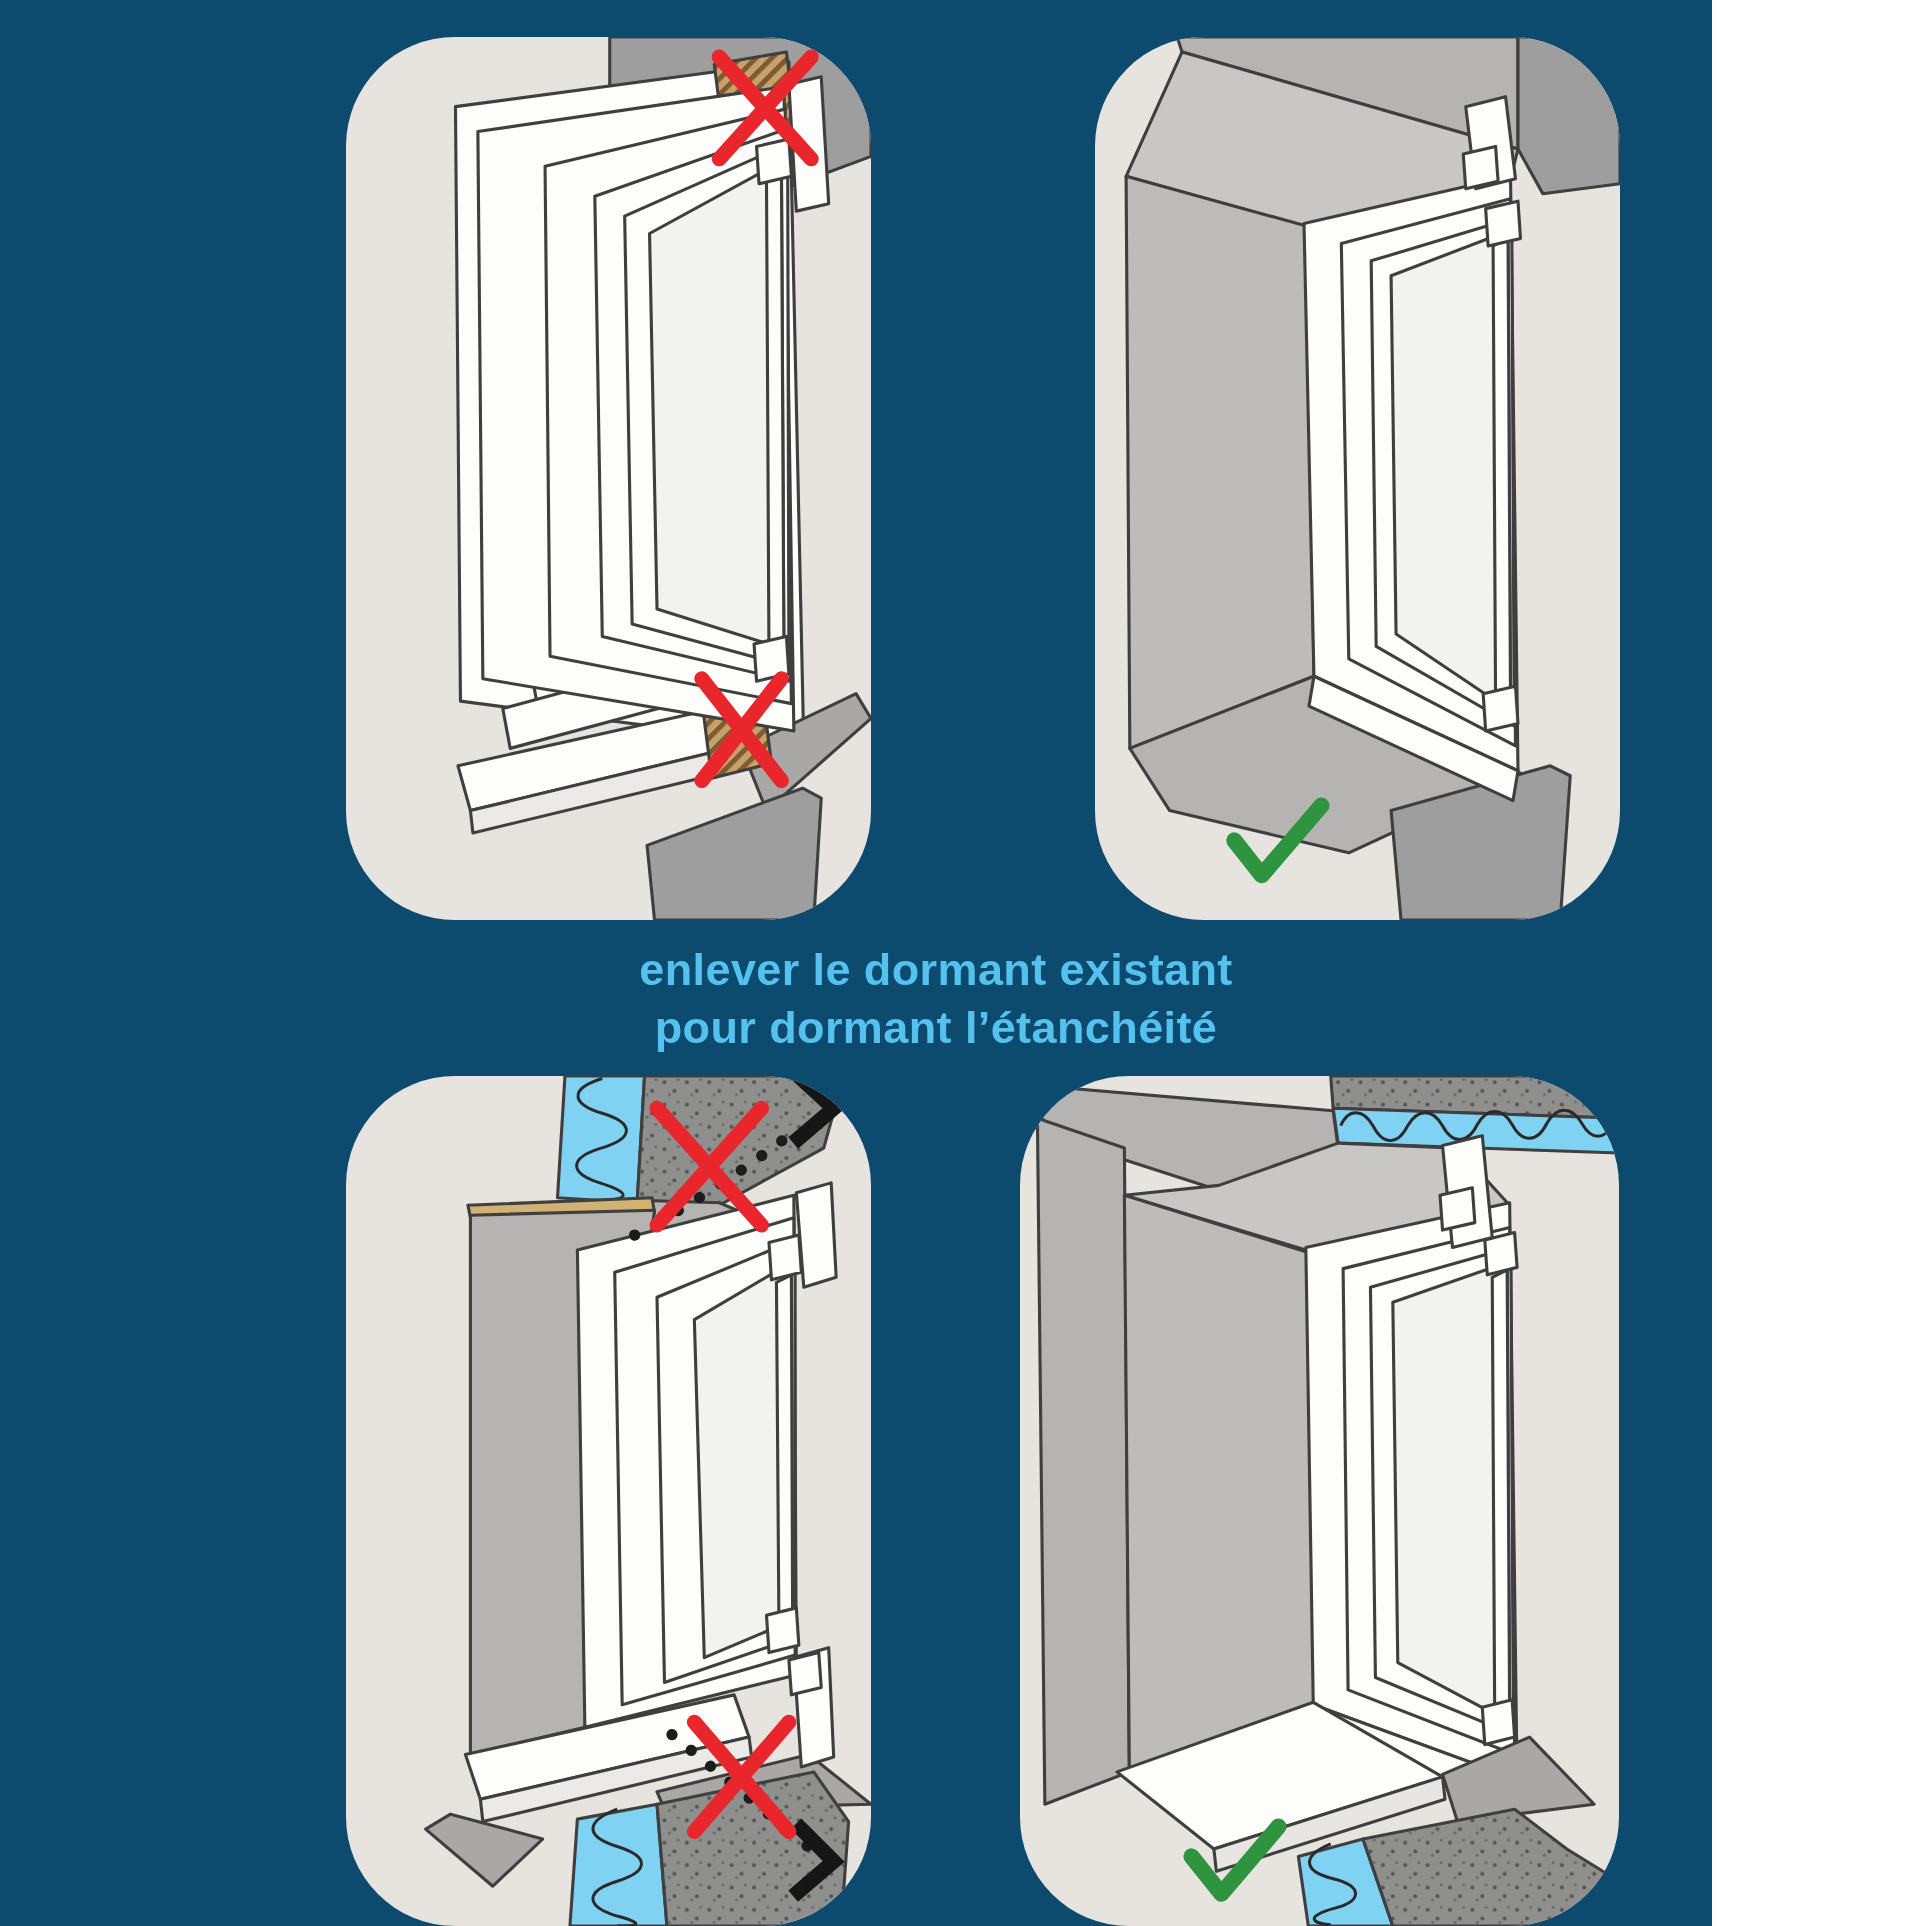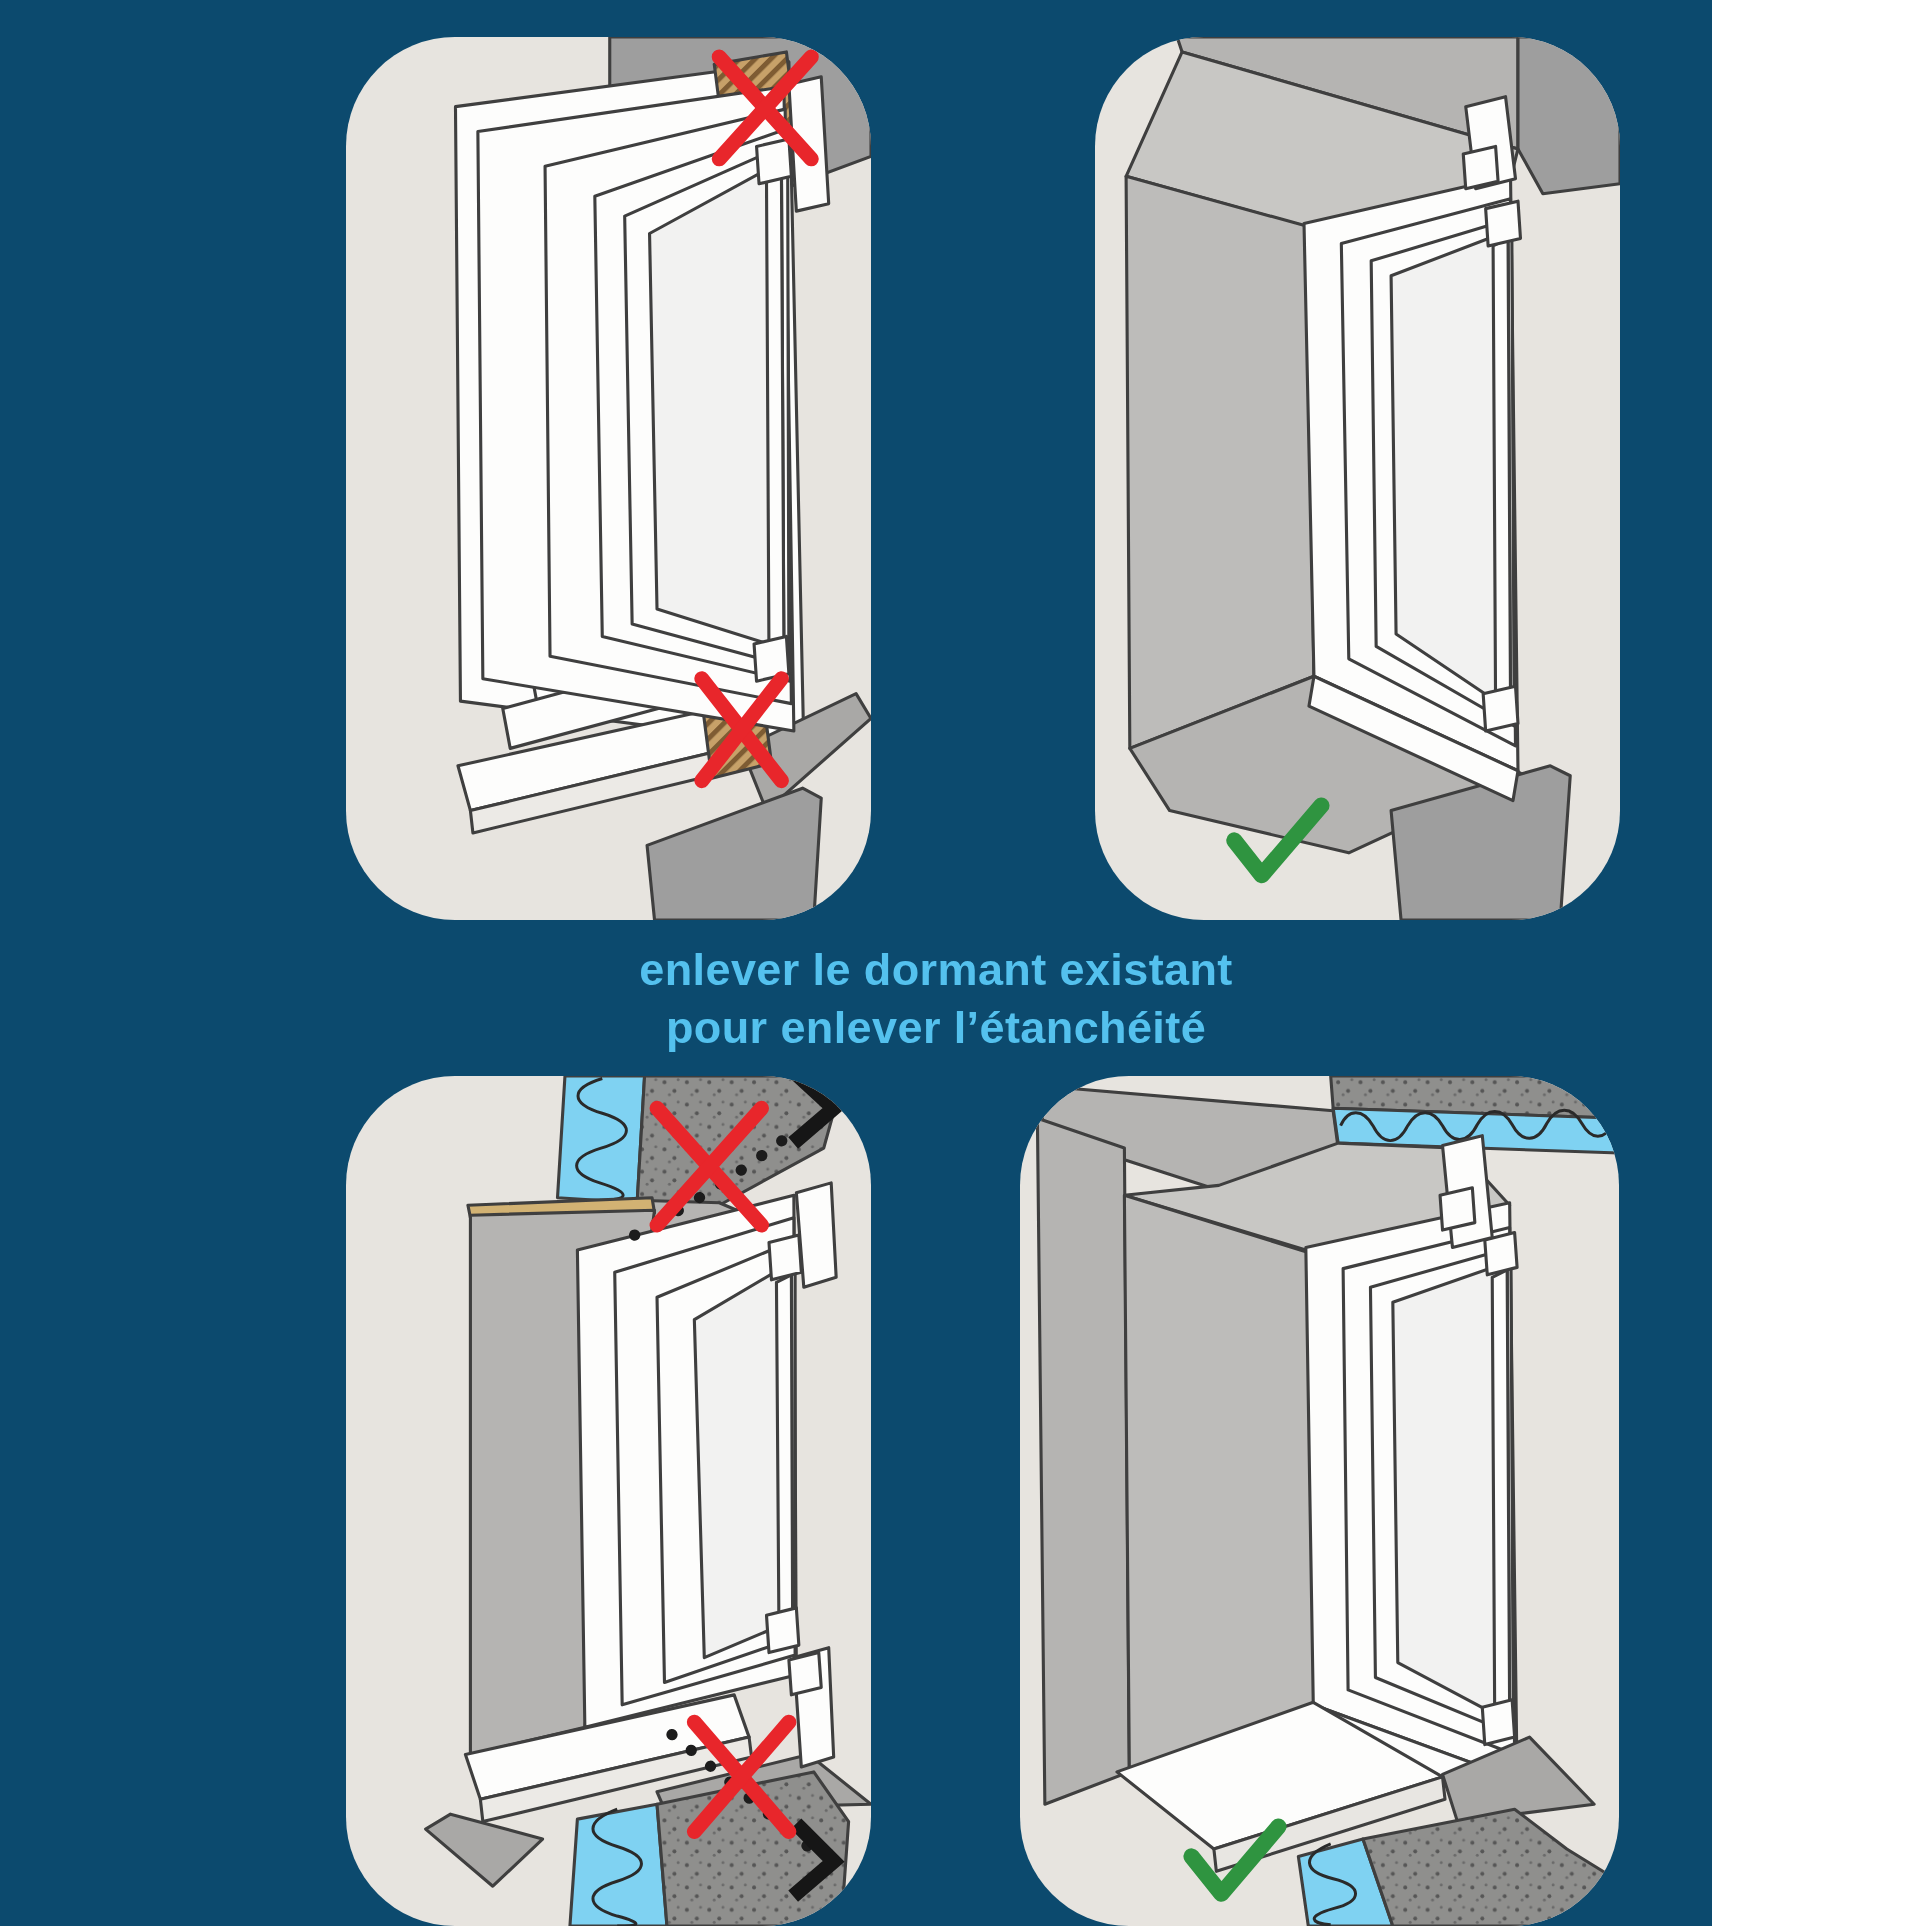--- a/index.html
+++ b/index.html
@@ -115,21 +115,21 @@
         <polygon class="ln white" points="296,94 322,88 324,116 298,122"></polygon>
       </g>
       <g>
         <polyline class="check" points="112,646 134,674 182,618"></polyline>
       </g>
     </svg>
   </div>
 
   <div class="caption">
     <div>enlever le dormant existant</div>
-    <div>pour enlever l’étanchéité</div>
+    <div>pour dormant l’étanchéité</div>
   </div>
 
   <div class="panel" id="panel-bl">
     <svg viewBox="0 0 422 684" preserveAspectRatio="none">
       <defs>
         <pattern id="speck3" width="18" height="18" patternUnits="userSpaceOnUse">
           <rect width="18" height="18" fill="#8f8f8d"></rect>
           <circle cx="4" cy="5" r="1.6" fill="#565656"></circle>
             <circle cx="12" cy="12" r="1.6" fill="#565656"></circle>
           <circle cx="15" cy="3" r="1.2" fill="#6a6a6a"></circle>

